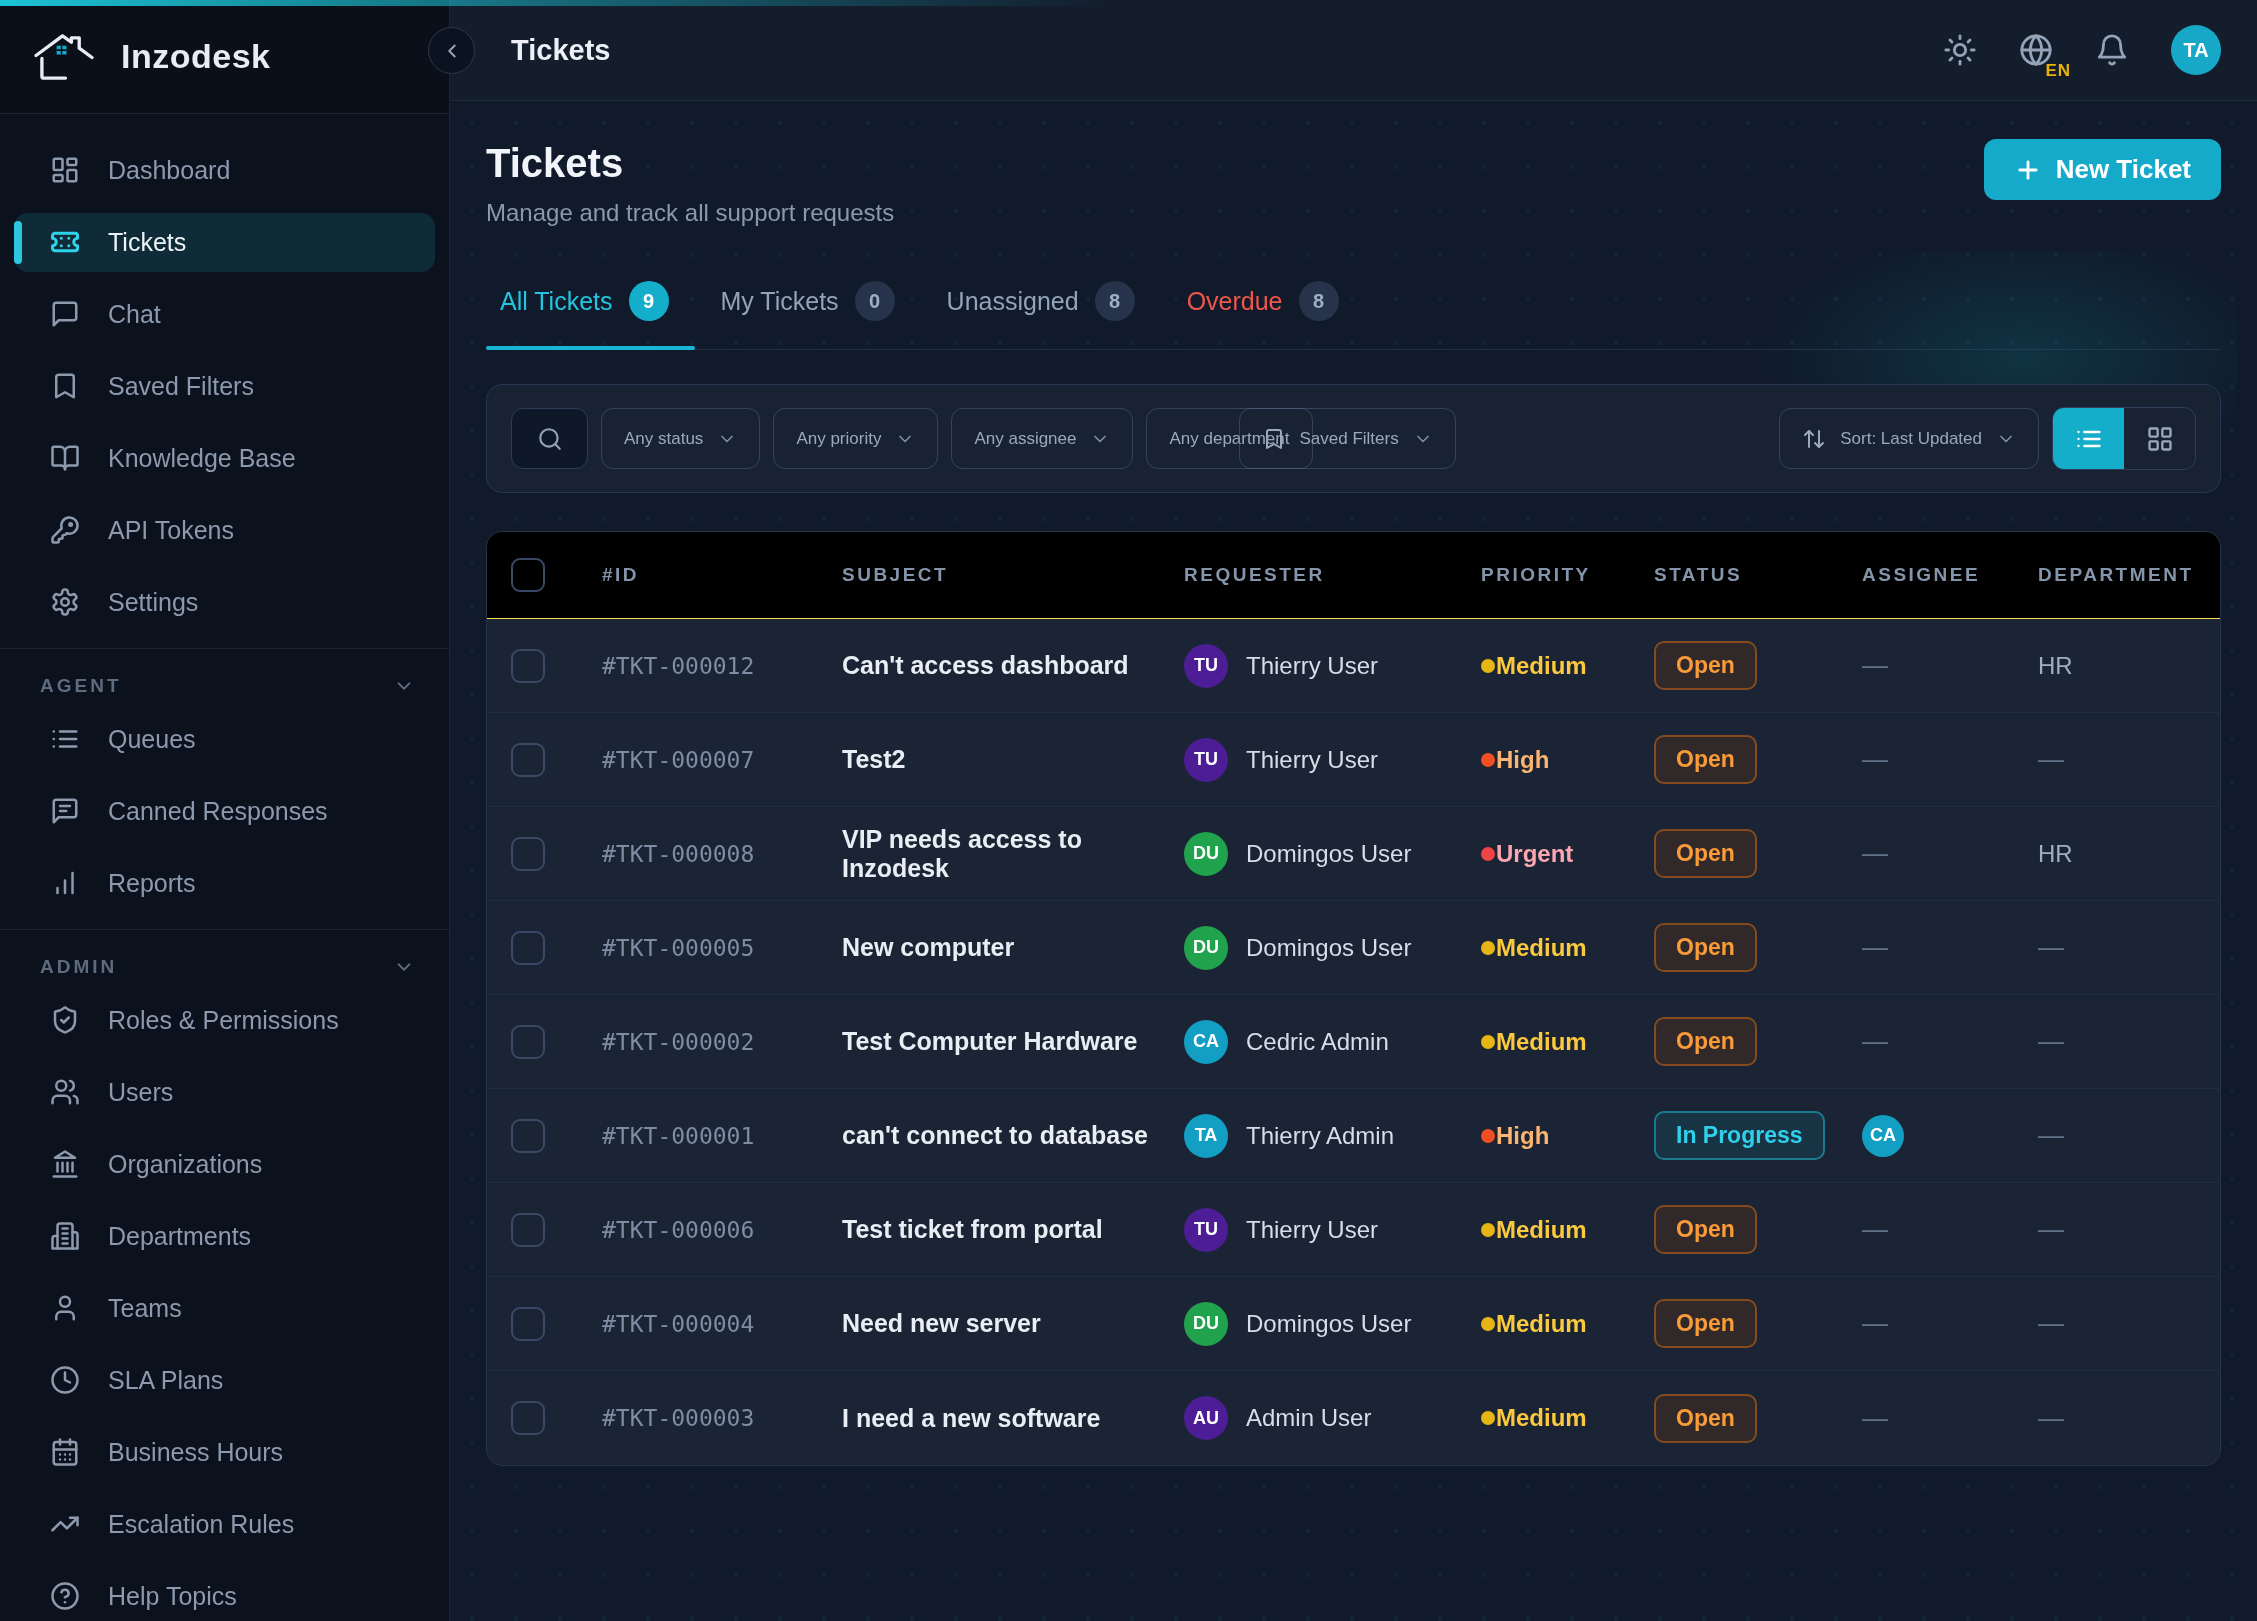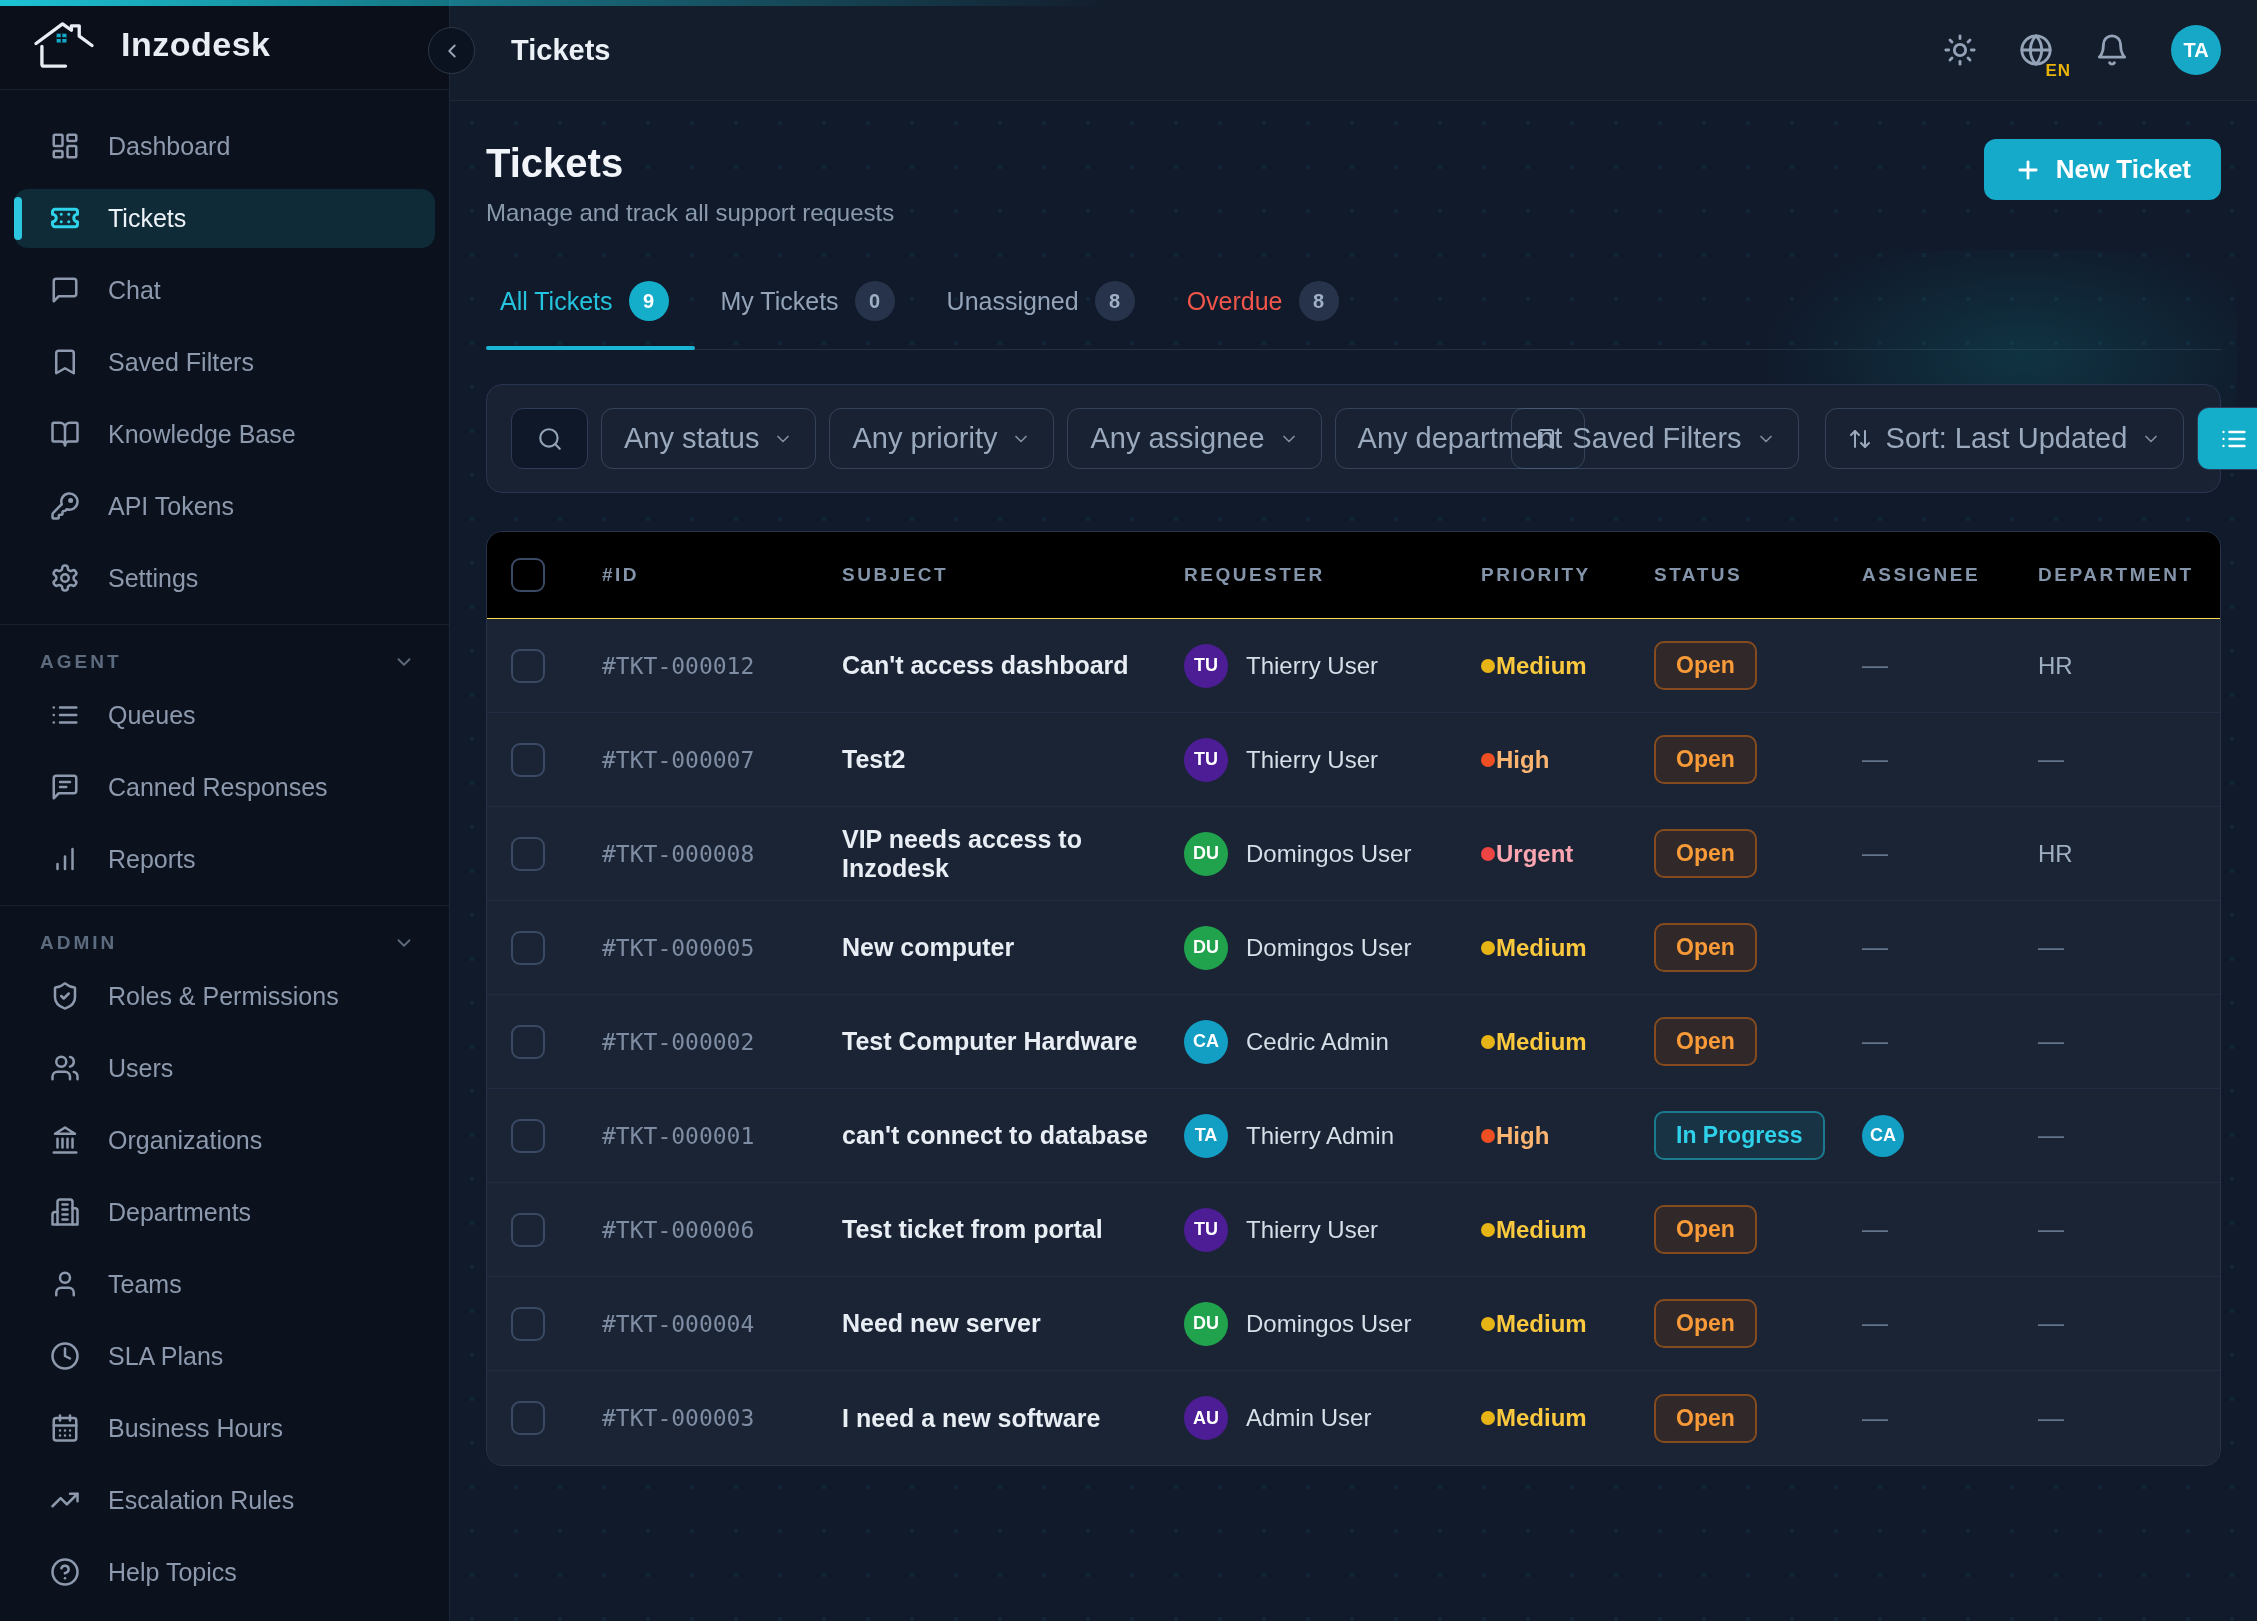--- a/index.html
+++ b/index.html
@@ -13,21 +13,21 @@
   svg.ic { fill:none; stroke:currentColor; stroke-width:2; stroke-linecap:round; stroke-linejoin:round; }
 
   .topstrip { position:absolute; top:0; left:0; width:1386px; height:6px; z-index:90;
     background:linear-gradient(90deg,#1cc3d5 0%,rgba(28,195,213,.45) 40%,rgba(28,195,213,0) 80%); }
 
   .app { display:flex; width:100%; height:100%; }
 
   
   .sidebar { width:450px; flex:none; background:#0b111d; border-right:1px solid #1c2634;
     display:flex; flex-direction:column; overflow:hidden; }
-  .logo-row { height:90px; flex:none; display:flex; align-items:center; gap:24px;
+  .logo-row { height:114px; flex:none; display:flex; align-items:center; gap:24px;
     padding:0 32px; border-bottom:1px solid #1a2230; background:#0a0f19; }
   .brand { font-size:34px; font-weight:700; color:#e8edf4; letter-spacing:0.5px; }
   .nav { flex:1; padding-top:14px; overflow:hidden; }
   .item { display:flex; align-items:center; gap:28px; margin:13px 14px; padding:14px 18px 15px 36px;
     border-radius:14px; color:#8d9aae; font-size:25px; position:relative; cursor:pointer; line-height:30px; }
   .item svg { width:30px; height:30px; flex:none; }
   .item.active { background:#0f2b38; color:#eef3f8; }
   .item.active::before { content:""; position:absolute; left:0; top:8px; bottom:8px; width:8px;
     border-radius:8px; background:#2cc7de; }
   .item.active svg { color:#2fd3ea; stroke-width:2.4; }
@@ -78,21 +78,21 @@
   .badge { min-width:40px; height:40px; border-radius:20px; display:flex; align-items:center;
     justify-content:center; font-size:20px; padding:0 11px; background:#27334a; color:#9fb0c4; font-weight:600; }
   .tab.active .badge { background:#14aecb; color:#fff; }
 
   .filterbar { margin-top:34px; background:#182232; border:1px solid #283550; border-radius:16px;
     padding:22px 24px; display:flex; align-items:center; gap:13px; position:relative; }
   .searchbox { width:77px; height:61px; background:#0e1828; border:1px solid #2e3c58; border-radius:12px;
     display:flex; align-items:center; justify-content:center; color:#93a2b6; flex:none; cursor:text; }
   .searchbox svg { width:26px; height:26px; }
   .pill { height:61px; padding:0 22px; border:1px solid rgba(110,130,165,0.35); border-radius:12px;
-    background:transparent; color:#9aa9bd; font-size:29px; display:flex; align-items:center; gap:14px;
+    background:transparent; color:#9aa9bd; font-size:17px; display:flex; align-items:center; gap:14px;
     white-space:nowrap; cursor:pointer; }
   .pill svg.chev { width:20px; height:20px; opacity:.8; }
   .pill svg.lead { width:24px; height:24px; }
   .pill.saved { margin-left:-87px; z-index:2; }
   .spacer { flex:1; }
   .view-toggle { display:flex; border:1px solid #2e3c58; border-radius:12px; overflow:hidden; height:63px; flex:none; }
   .vt-btn { width:71px; display:flex; align-items:center; justify-content:center; color:#9aa9bd;
     background:transparent; border:none; cursor:pointer; }
   .vt-btn svg { width:28px; height:28px; }
   .vt-btn.active { background:#14aecb; color:#fff; }

